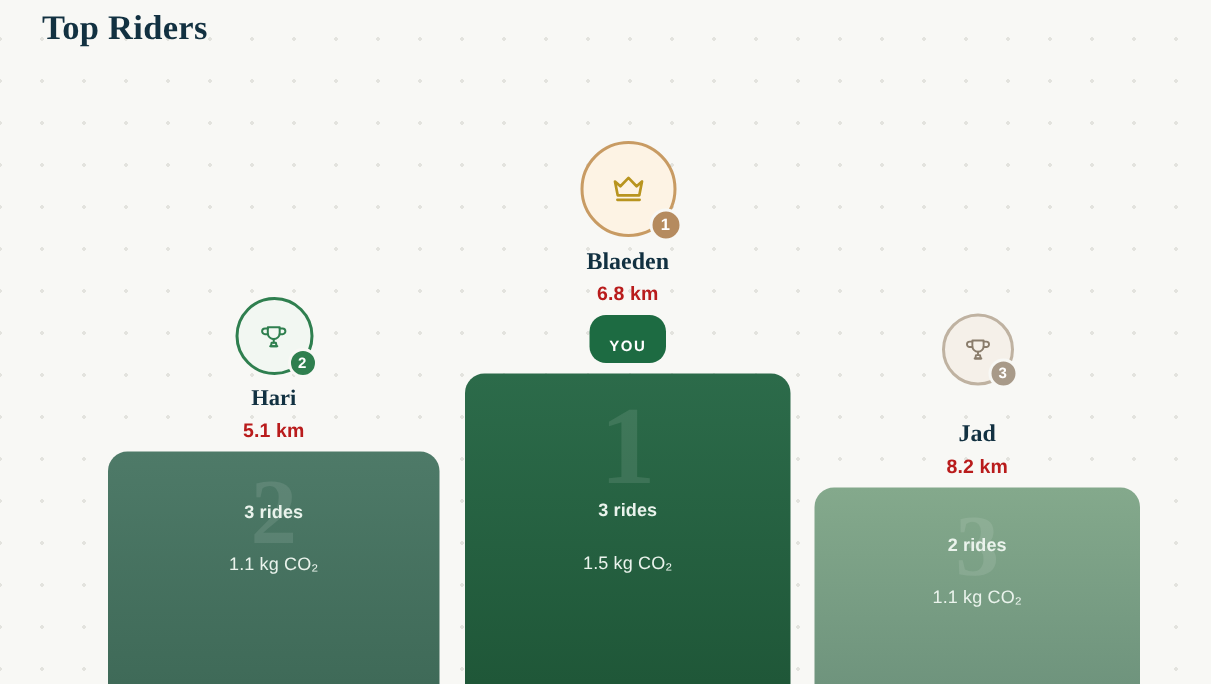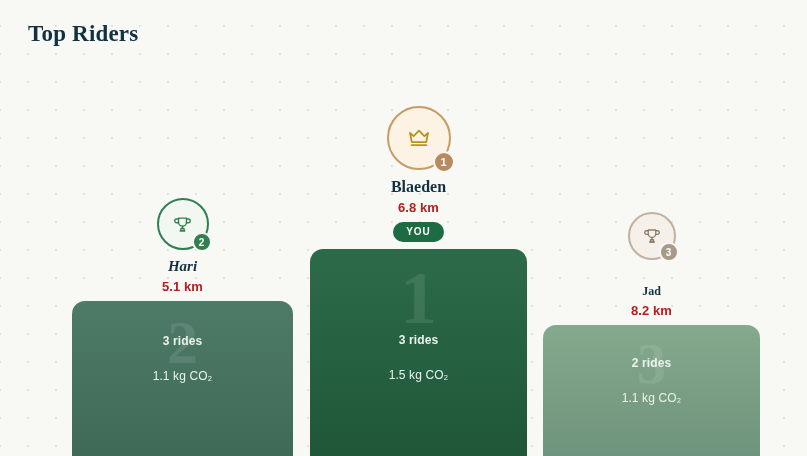--- a/index.html
+++ b/index.html
@@ -17,21 +17,21 @@
       radial-gradient(circle, #e3e3de 1.1px, transparent 1.2px);
     background-size: 28px 28px;
     background-position: 14px 12px;
     position: relative;
   }
 
   
   .page-title {
     position: absolute;
     left: 28px;
-    top: 21px;
+    top: 6px;
     font-family: "Liberation Serif", serif;
     font-size: 23px;
     font-weight: 700;
     letter-spacing: 0.2px;
     color: #123141;
   }
 
   
   .podium {
     position: absolute;
@@ -119,39 +119,39 @@
   }
 
   .rider-name {
     font-family: "Liberation Serif", serif;
     font-weight: 700;
     color: #123141;
     margin-top: 8px;
     text-align: right;
   }
   .name-1 { font-size: 16px; }
-  .name-2 { font-size: 15px; font-style: italic; }
-  .name-3 { font-size: 12px; margin-top: 24px; }
+  .name-2 { font-size: 15px; }
+  .name-3 { font-size: 16px; margin-top: 24px; }
 
   .rider-distance {
     font-size: 13px;
     font-weight: 700;
     color: #b91c1c;
     margin-top: 4px;
     letter-spacing: 0.1px;
   }
 
   .you-badge {
     margin-top: 7px;
     background: #1d6b42;
     color: #ffffff;
     font-size: 10px;
     font-weight: 700;
     letter-spacing: 1px;
-    padding: 4px 13px 5px;
+    padding: 16px 13px 5px;
     border-radius: 11px;
   }
 
   
   .bar {
     width: 100%;
     border-radius: 13px 13px 0 0;
     position: relative;
     overflow: hidden;
     display: flex;

